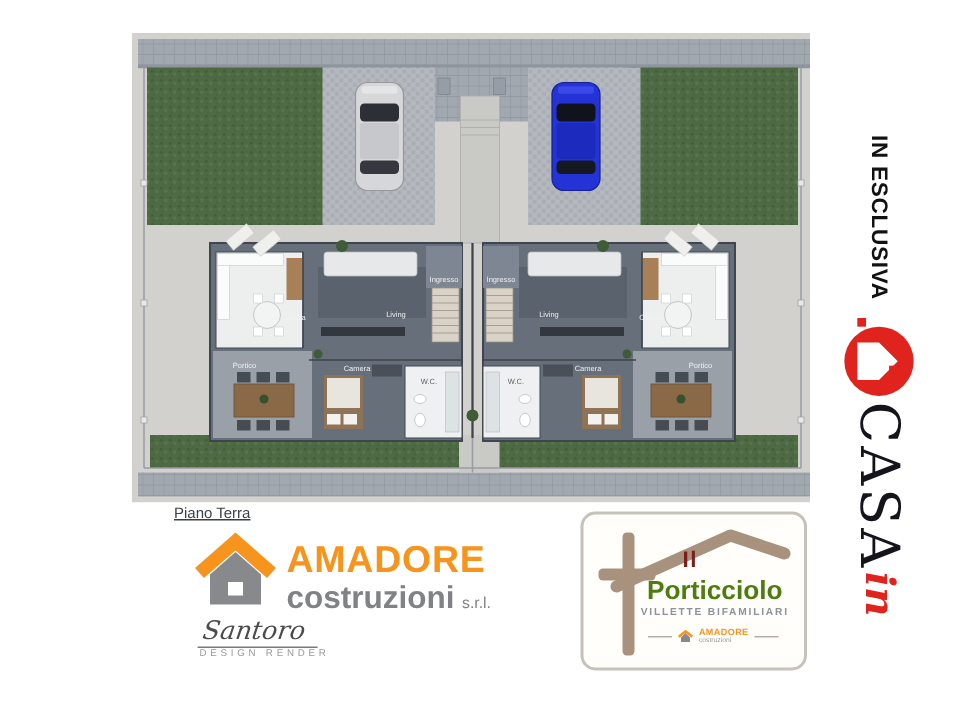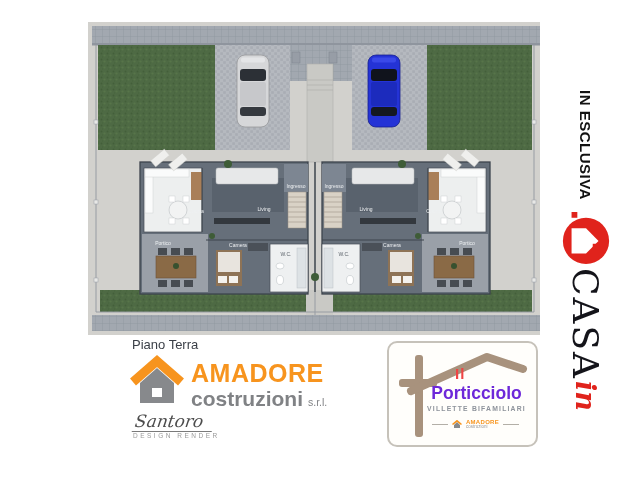--- a/index.html
+++ b/index.html
@@ -3,42 +3,42 @@
 <meta charset="utf-8">
 <style>
   html,body{margin:0;padding:0;background:#ffffff;}
   .canvas{position:relative;width:640px;height:480px;background:#ffffff;overflow:hidden;
           font-family:"Liberation Sans",sans-serif;}
 
   
   .plan-wrap{position:absolute;left:88px;top:22px;width:452px;height:313px;}
   .plan-wrap svg{display:block;}
 
-  .plan-caption{position:absolute;left:132px;top:337px;font-size:13px;color:#3a3f47;}
+  .plan-caption{position:absolute;left:116px;top:337px;font-size:10px;color:#3a3f47;text-decoration:underline;}
 
   
   .amadore{position:absolute;left:130px;top:355px;display:flex;gap:7px;align-items:flex-start;}
   .amadore-text{margin-top:6px;line-height:1;}
   .amadore-name{font-size:25px;font-weight:bold;color:#F7941E;letter-spacing:0.5px;}
   .amadore-sub{margin-top:2px;display:flex;align-items:baseline;gap:5px;}
   .amadore-sub .l2{font-size:21px;font-weight:bold;color:#808285;}
   .amadore-sub .sfx{font-size:10.5px;font-weight:normal;color:#808285;}
 
   .sig{position:absolute;left:133px;top:413px;line-height:1;}
   .sig-name{font-family:"DejaVu Serif",serif;font-style:italic;font-size:17px;color:#4c4c4c;
             transform:skewX(-8deg);display:inline-block;border-bottom:1px solid #7a7a7a;padding:0 10px 1px 2px;}
   .sig-label{font-size:6.5px;letter-spacing:2.5px;color:#9a9a9a;margin-top:1px;}
 
   
   .project-box{position:absolute;left:387px;top:341px;width:147px;height:102px;
                border:2px solid #c6c2ba;border-radius:10px;background:#fffefb;overflow:hidden;}
   .project-box svg.roof{position:absolute;left:6px;top:4px;}
-  .project-il{position:absolute;left:66px;top:22px;font-size:15px;font-weight:bold;color:#ef4444;letter-spacing:1px;}
+  .project-il{position:absolute;left:66px;top:22px;font-size:15px;font-weight:bold;color:#7f1d1d;letter-spacing:1px;}
   .project-name{position:absolute;left:30px;right:2px;top:40px;text-align:center;
-                font-size:17.5px;font-weight:bold;color:#6d28d9;text-shadow:0 1px 0 #ffffff;}
+                font-size:17.5px;font-weight:bold;color:#4d7c0f;text-shadow:0 1px 0 #ffffff;}
   .project-subtitle{position:absolute;left:30px;right:2px;top:62px;text-align:center;
                     font-size:6.8px;font-weight:bold;letter-spacing:1.2px;color:#8e939b;}
   .project-lockup{position:absolute;left:28px;right:2px;top:76px;display:flex;align-items:center;justify-content:center;gap:4px;}
   .lockup-line{width:16px;height:1px;background:#b3afa7;}
   .lockup-text{line-height:1;text-align:left;}
   .lockup-text .b{font-size:6px;font-weight:bold;color:#f7941e;letter-spacing:0.3px;}
   .lockup-text .s{font-size:4.5px;color:#9a9a9a;}
 
   
   .ribbon{position:absolute;left:557px;top:90px;width:286px;height:58px;

